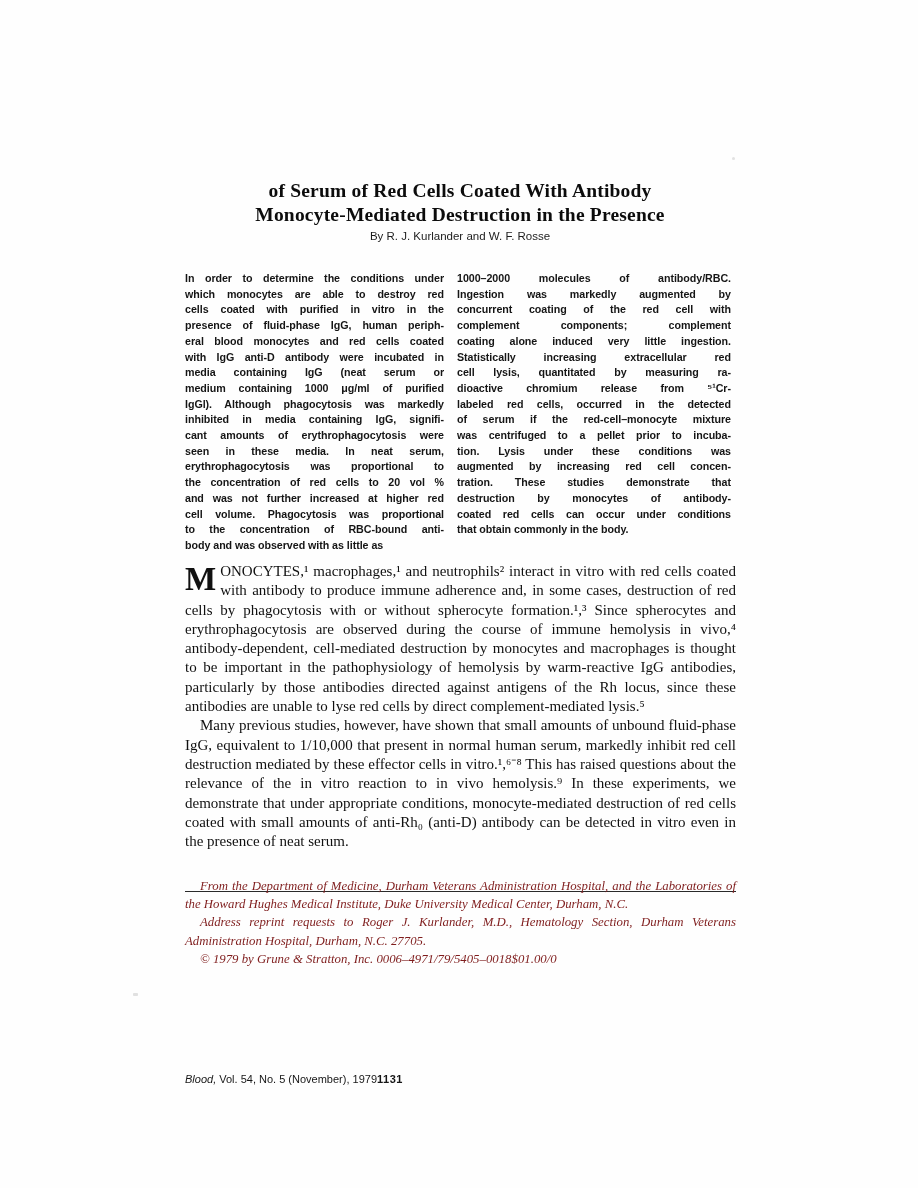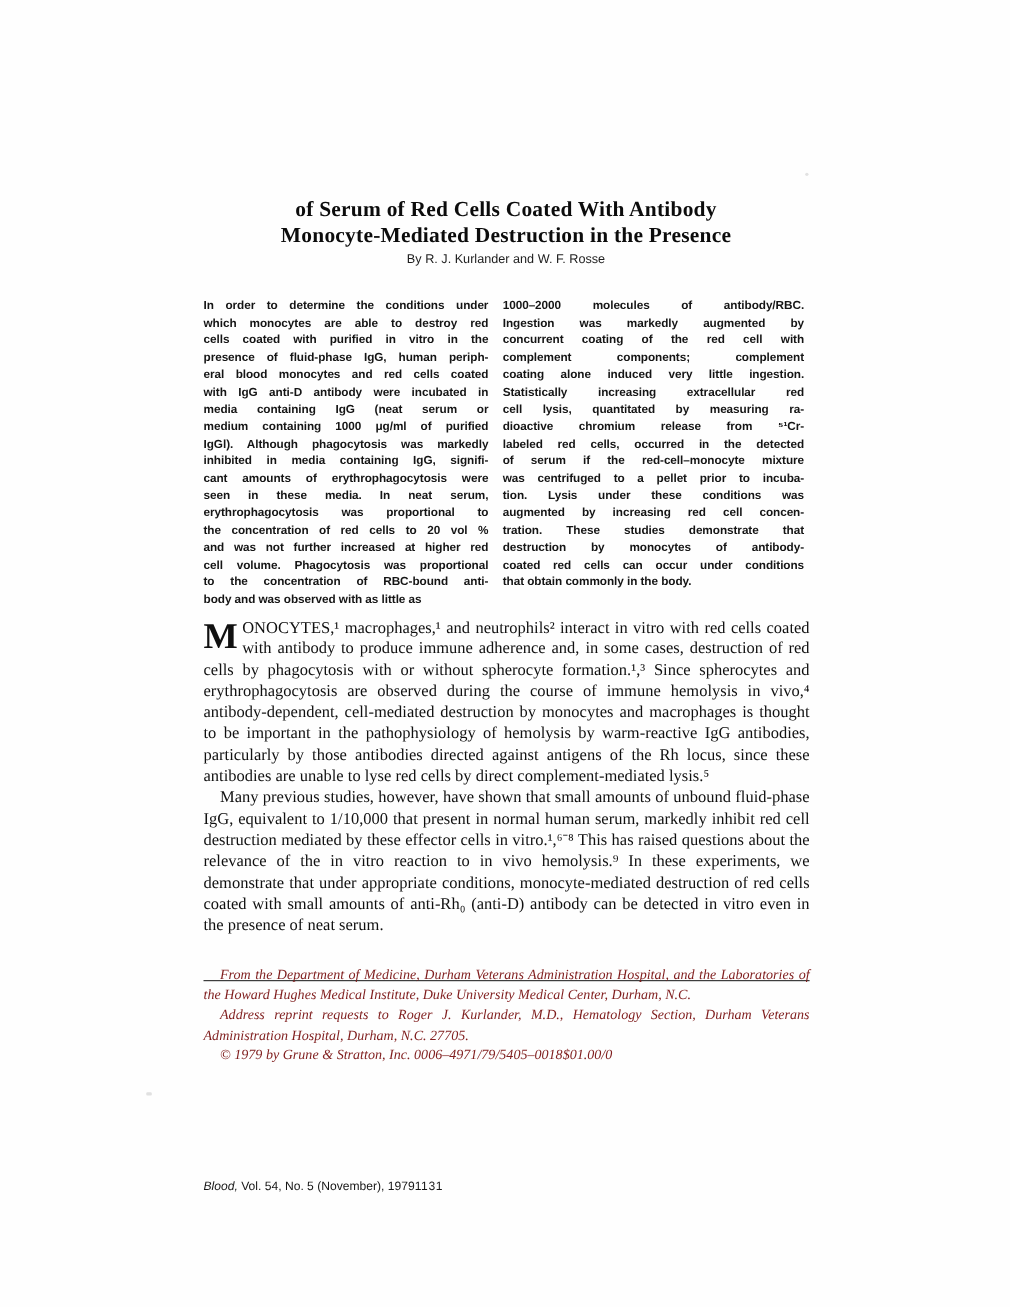--- a/index.html
+++ b/index.html
@@ -57,21 +57,21 @@
   }
   .fn { margin:0; text-indent:15px; }
 
   
   .page-footer {
     position:absolute; left:185px; top:1061px; width:551px;
     display:flex; justify-content:flex-start; align-items:baseline;
     font-family:"Liberation Sans", sans-serif; font-size:11px; color:#161616;margin-top:12px;
   }
   .journal-ref i { font-style:italic; }
-  .page-num { font-weight:400; letter-spacing:0.5px; }
+  .page-num { font-weight:700; letter-spacing:0.5px; }
 
   
   .stray-a { position:absolute; left:133px; top:993px; width:5px; height:3px;
              background:#c9c9c9; opacity:0.55; border-radius:1px; }
   .stray-b { position:absolute; left:732px; top:157px; width:3px; height:3px;
              background:#cfcfcf; opacity:0.6; border-radius:50%; }
 </style>
 </head>
 <body>
 

